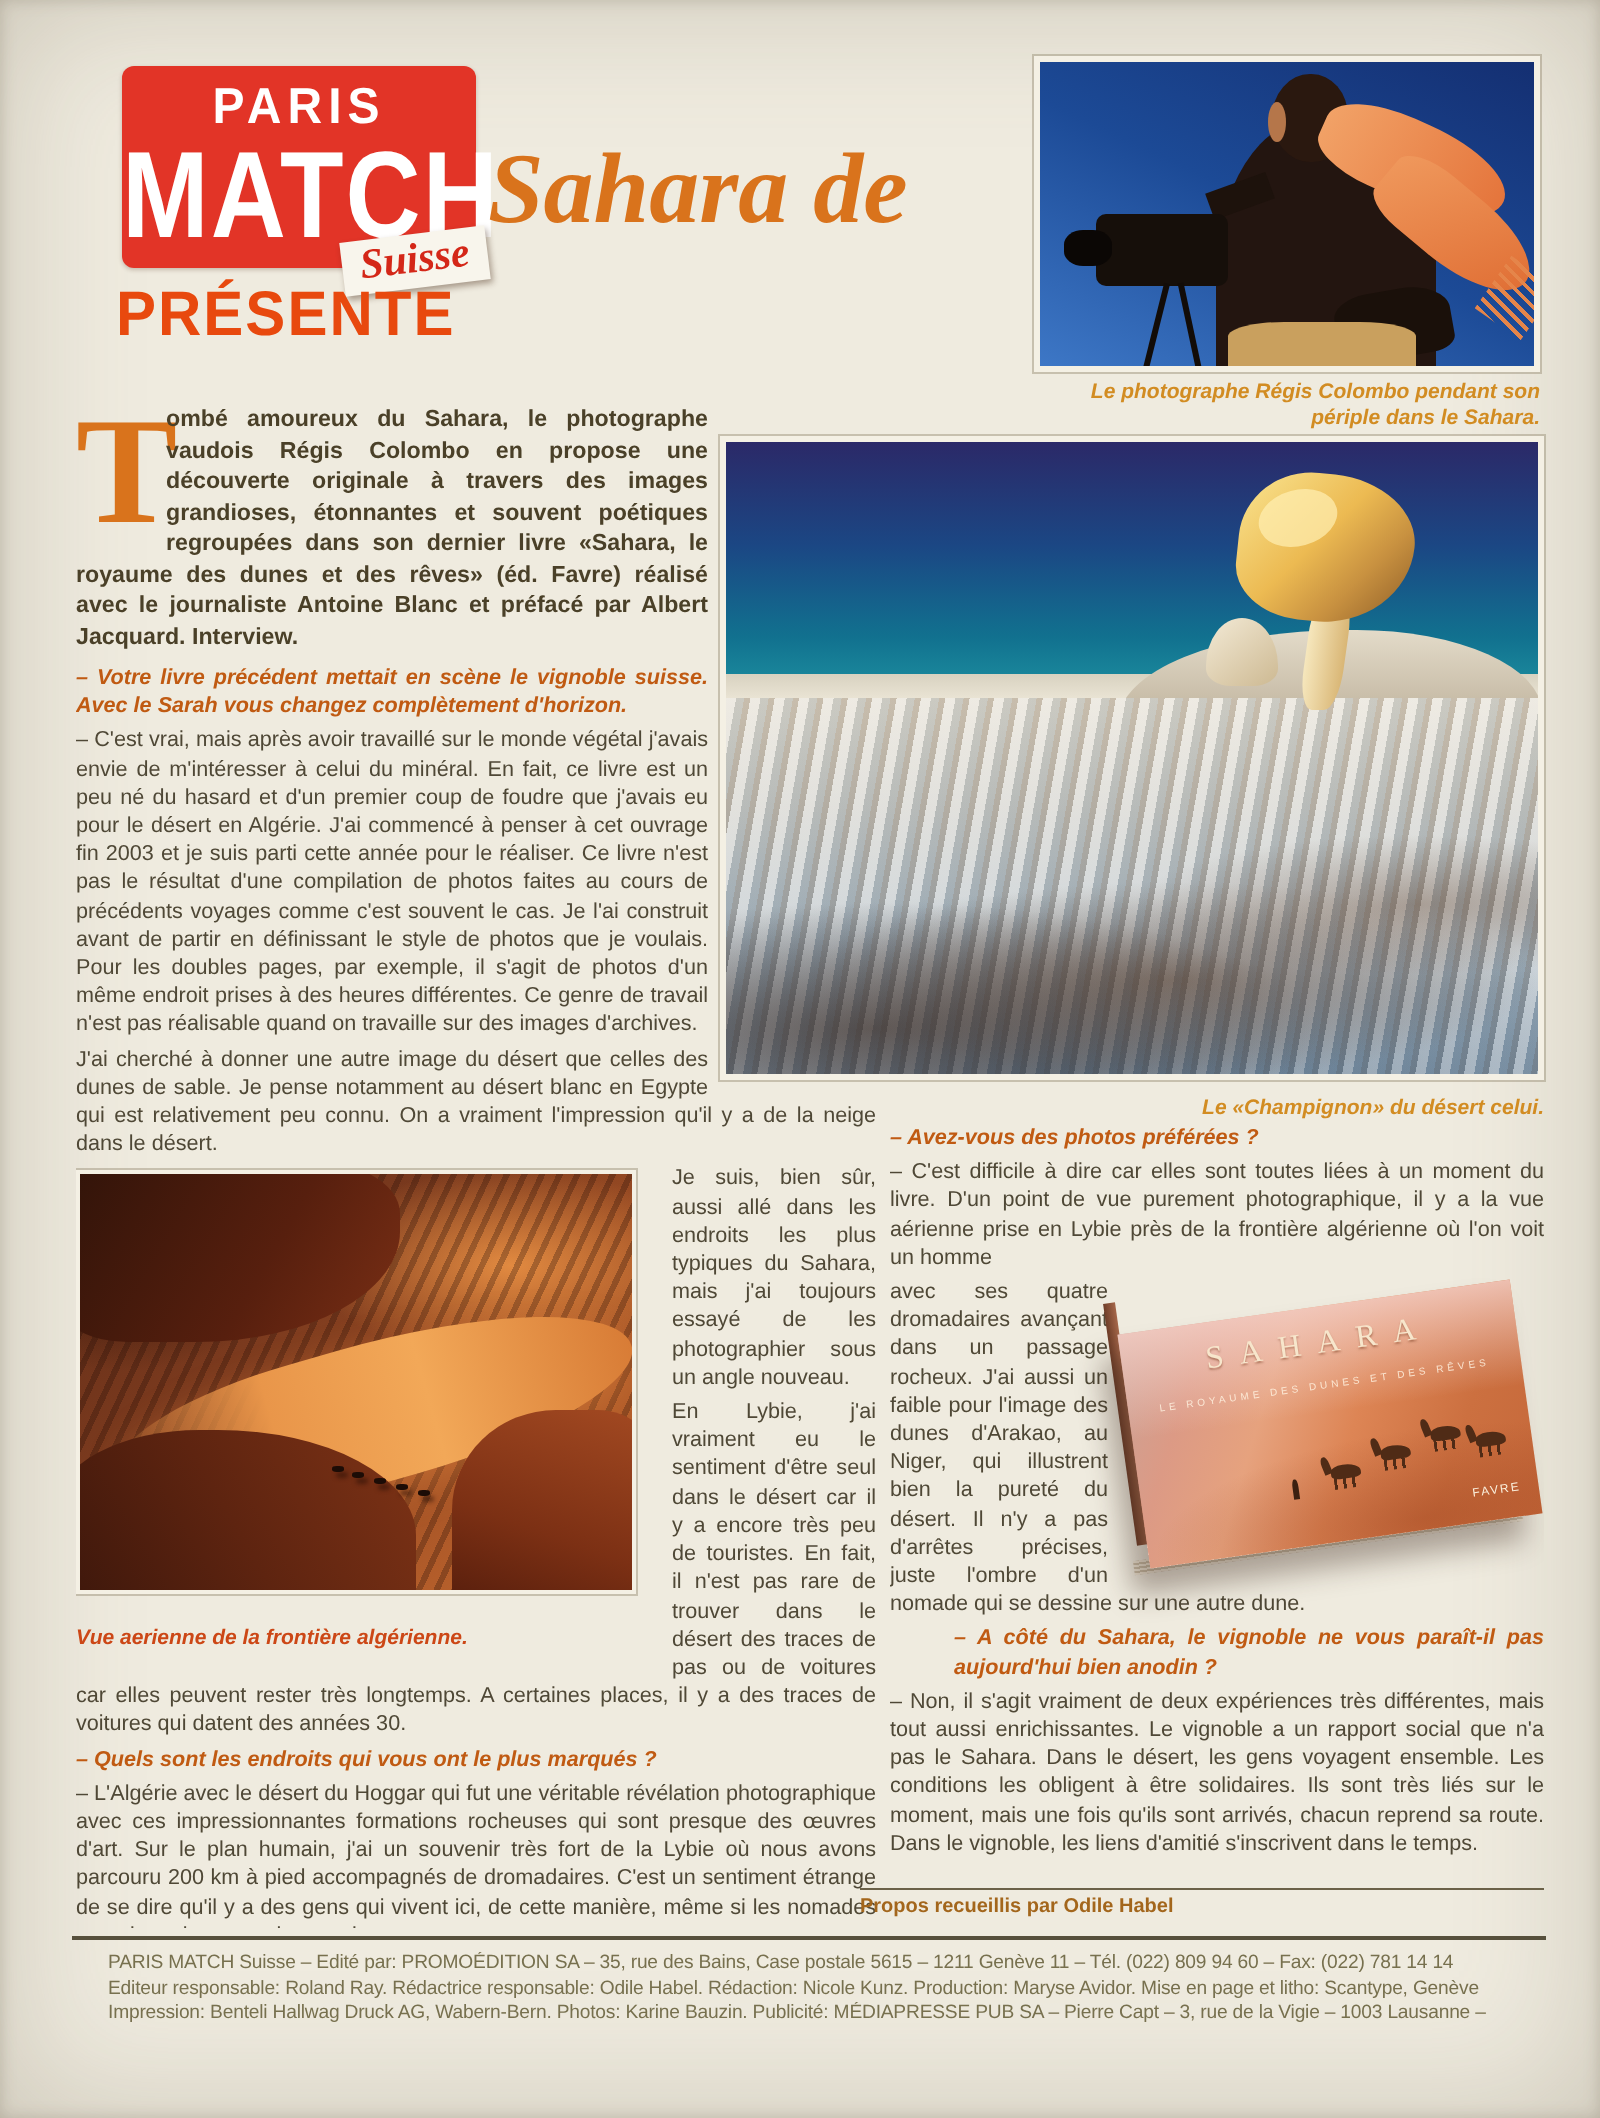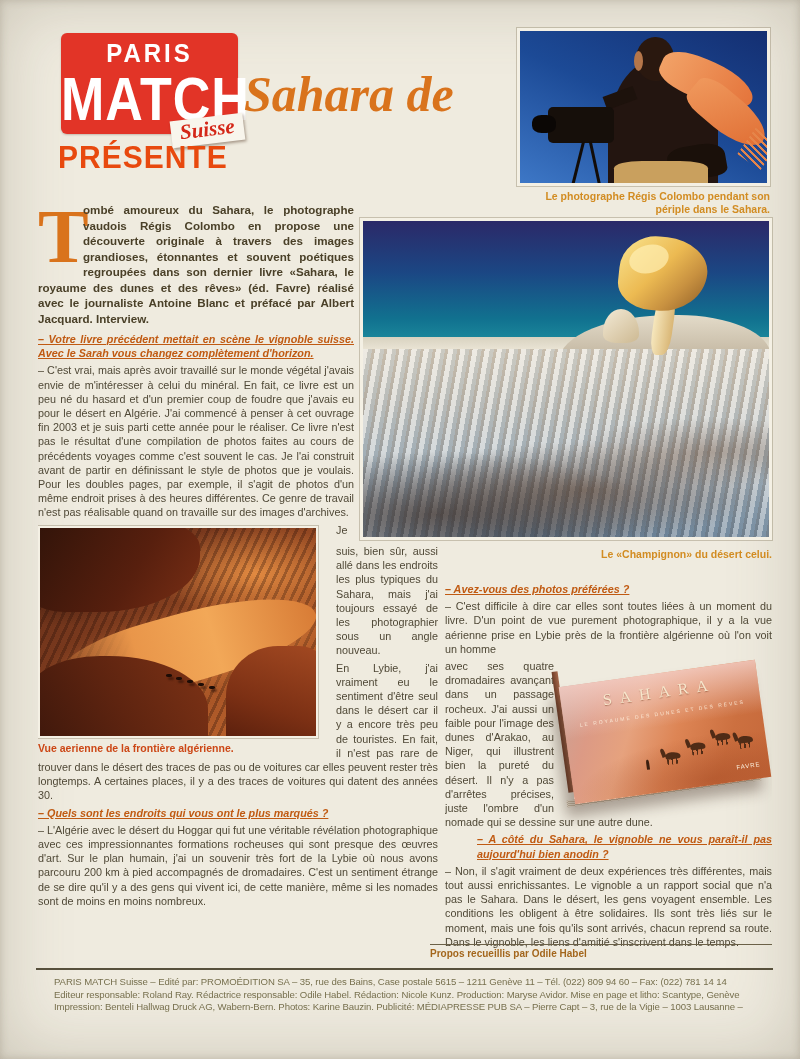--- a/index.html
+++ b/index.html
@@ -18,29 +18,29 @@
         padding:0 9px 2px;transform:rotate(-7deg);box-shadow:1px 2px 3px rgba(60,30,10,.4);}
   .presente{position:absolute;left:58px;top:141px;color:#e8490e;font-size:30px;font-weight:bold;
         letter-spacing:1px;transform:scaleY(1.05);}
   
   .title-line{position:absolute;left:244px;font-family:"Liberation Serif",serif;font-style:italic;
         font-weight:bold;color:#d9731c;font-size:50px;line-height:52px;white-space:nowrap;}
   .t1{top:20px;} .t2{top:68px;}
   .author{position:absolute;left:246px;top:132px;font-family:"Liberation Serif",serif;
         font-style:italic;font-weight:bold;color:#2b7ba3;font-size:42px;white-space:nowrap;}
   
-  .cap{color:#d28c22;font-weight:bold;font-size:10.5px;line-height:13px;}
+  .cap{color:#d28c22;font-weight:bold;font-style:italic;font-size:10.5px;line-height:13px;}
   .cap-right{text-align:right;}
   .cap-red{color:#cc4716;}
   p{margin:0 0 3px;text-align:justify;}
-  .q{color:#c05a12;font-weight:bold;font-style:italic;margin-top:2px;text-decoration:underline;}
+  .q{color:#c05a12;font-weight:bold;font-style:italic;margin-top:2px;}
   .a{color:#4f4836;}
   .col{position:absolute;font-size:10.8px;line-height:14.2px;overflow:hidden;}
   .col-left{left:38px;top:202px;width:400px;height:762px;}
-  .col-right{left:445px;top:580px;width:327px;height:372px;}
+  .col-right{left:445px;top:560px;width:327px;height:372px;}
   .intro{font-size:11.6px;line-height:15.5px;font-weight:bold;color:#4a4028;margin-bottom:6px;}
   .dropcap{float:left;font-family:"Liberation Serif",serif;font-weight:bold;font-size:76px;
         line-height:62px;color:#d9731c;width:38px;margin:3px 7px 0 0;}
   .spacer-right{float:right;width:84px;height:342px;}
   
   .photo{position:absolute;border:3px solid #f4f0e4;box-shadow:0 0 0 1px rgba(150,140,115,.45);
         overflow:hidden;}
   .shape{position:absolute;}
   .photo1{left:517px;top:28px;width:247px;height:152px;
         background:linear-gradient(205deg,#142f72 0%,#1c4a96 50%,#3d77c6 100%);}
@@ -48,21 +48,21 @@
   .photo2{left:360px;top:218px;width:406px;height:316px;background:#2b2968;}
   .cap2{position:absolute;left:360px;top:548px;width:412px;}
   .photo-block{float:left;width:288px;margin:3px 10px 2px 0;}
   .photo3{position:relative;width:276px;height:208px;border:2px solid #f4f0e4;
         box-shadow:0 0 0 1px rgba(150,140,115,.45);overflow:hidden;
         background:
           repeating-linear-gradient(115deg, rgba(30,10,5,.28) 0 3px, transparent 3px 8px),
           radial-gradient(140px 70px at 78% 22%, rgba(240,150,70,.85), transparent 70%),
           radial-gradient(120px 90px at 8% 15%, rgba(25,8,4,.7), transparent 75%),
           linear-gradient(140deg,#5d2a16 0%,#7b3a1e 35%,#9c4d24 60%,#b35d2a 80%,#c06a30 100%);}
-  .cap3{margin-top:4px;}
+  .cap3{margin-top:16px;}
   
   .p1-figure{left:88px;top:28px;width:110px;height:130px;background:#231510;border-radius:45% 40% 0 0/60% 50% 0 0;}
   .p1-head{left:116px;top:6px;width:38px;height:44px;background:#2a180f;border-radius:50% 48% 46% 50%;}
   .p1-face{left:114px;top:20px;width:9px;height:20px;background:#b5764a;border-radius:50%;}
   .p1-scarf1{left:138px;top:30px;width:98px;height:40px;background:linear-gradient(100deg,#f2a368,#e4733a);
         border-radius:50% 60% 60% 40%;transform:rotate(24deg);}
   .p1-scarf2{left:164px;top:64px;width:88px;height:38px;background:linear-gradient(120deg,#f09a5e,#df6c32);
         border-radius:40% 60% 70% 30%;transform:rotate(40deg);}
   .p1-fringe{left:224px;top:102px;width:28px;height:32px;transform:rotate(35deg);
         background:repeating-linear-gradient(10deg,#e5854a 0 2px,transparent 2px 5px);}
@@ -182,20 +182,21 @@
     <div class="shape p2-caphl"></div>
     <div class="shape p2-rock"></div>
   </div>
   <div class="cap cap-right cap2">Le «Champignon» du désert celui.</div>
 
   <div class="col col-left">
     <div class="spacer-right"></div>
     <p class="intro"><span class="dropcap">T</span><span>ombé amoureux du Sahara, le photographe vaudois Régis Colombo en propose une découverte originale à travers des images grandioses, étonnantes et souvent poétiques regroupées dans son dernier livre «Sahara, le royaume des dunes et des rêves» (éd. Favre) réalisé avec le journaliste Antoine Blanc et préfacé par Albert Jacquard. Interview.</span></p>
     <p class="q">– Votre livre précédent mettait en scène le vignoble suisse. Avec le Sarah vous changez complètement d'horizon.</p>
     <p class="a">– C'est vrai, mais après avoir travaillé sur le monde végétal j'avais envie de m'intéresser à celui du minéral. En fait, ce livre est un peu né du hasard et d'un premier coup de foudre que j'avais eu pour le désert en Algérie. J'ai commencé à penser à cet ouvrage fin 2003 et je suis parti cette année pour le réaliser. Ce livre n'est pas le résultat d'une compilation de photos faites au cours de précédents voyages comme c'est souvent le cas. Je l'ai construit avant de partir en définissant le style de photos que je voulais. Pour les doubles pages, par exemple, il s'agit de photos d'un même endroit prises à des heures différentes. Ce genre de travail n'est pas réalisable quand on travaille sur des images d'archives.</p>
+    <p class="a">J'ai cherché à donner une autre image du désert que celles des dunes de sable. Je pense notamment au désert blanc en Egypte qui est relativement peu connu. On a vraiment l'impression qu'il y a de la neige dans le désert.</p>
     <div class="photo-block">
       <div class="photo3">
         <div class="shape p3-rocks-tl"></div>
         <div class="shape p3-sun"></div>
         <div class="shape p3-rocks-bl"></div>
         <div class="shape p3-dune-r"></div>
         <span class="p3-camel" style="left:126px;top:146px;"></span>
         <span class="p3-camel" style="left:136px;top:149px;"></span>
         <span class="p3-camel" style="left:147px;top:152px;"></span>
         <span class="p3-camel" style="left:158px;top:155px;"></span>

